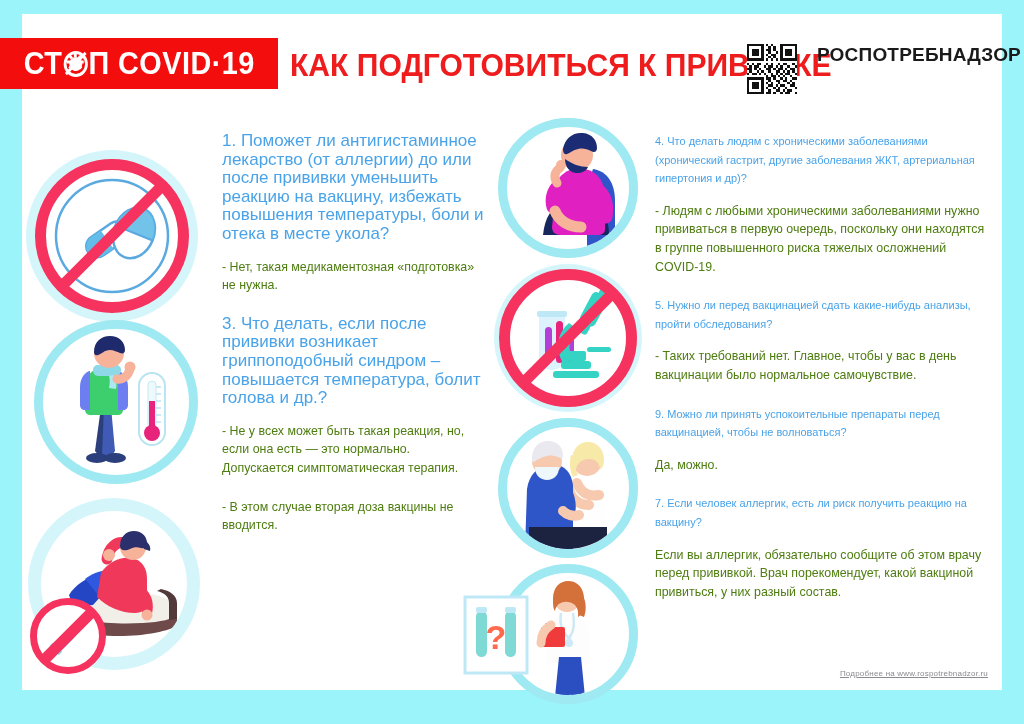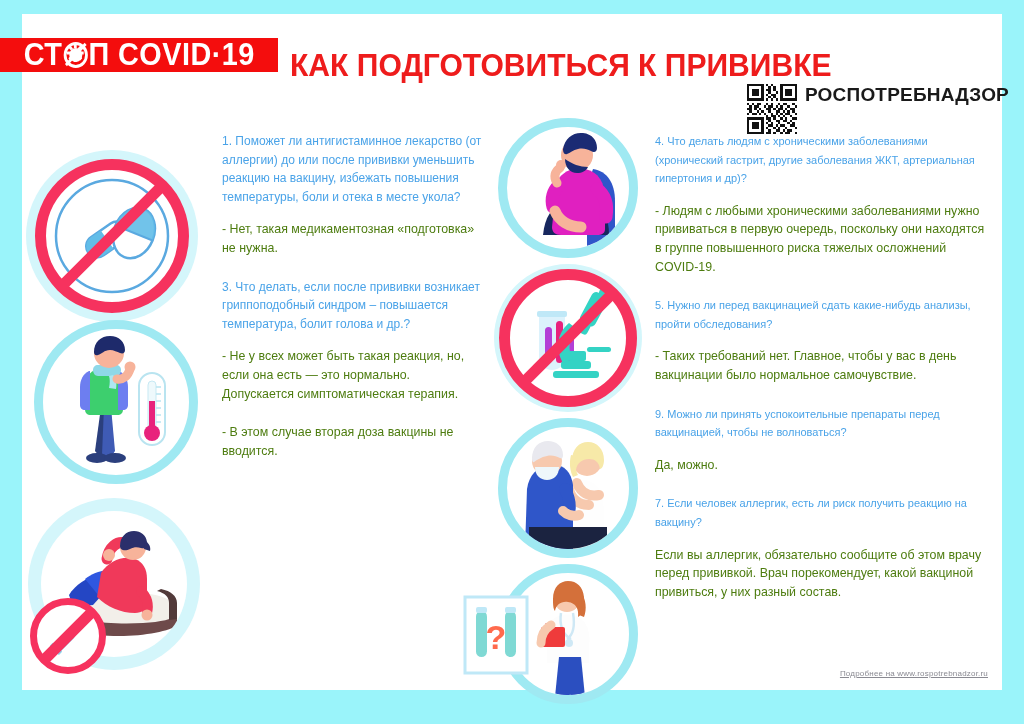--- a/index.html
+++ b/index.html
@@ -18,21 +18,21 @@
   .page-white {
     position: absolute;
     left: 22px; top: 14px;
     width: 980px; height: 676px;
     background: #ffffff;
   }
   
   .logo-bar {
     position: absolute;
     left: 0px; top: 38px;
-    width: 278px; height: 34px;
+    width: 278px; height: 51px;
     background: #f40d0d;
     display: flex; align-items: center; justify-content: center;
   }
   .logo-text {
     font-family: "Liberation Sans Narrow", "Liberation Sans", sans-serif;
     font-weight: bold;
     font-size: 31px;
     color: #ffffff;
     letter-spacing: 0.5px;
     transform: scaleX(0.93);
@@ -84,21 +84,21 @@
     color: #ee1c1c;
     letter-spacing: 0px;
     transform: scaleX(0.97);
     transform-origin: left center;
     white-space: nowrap;
   }
   
   .rpn {
     position: absolute;
     left: 747px; top: 44px;
-    display: flex; align-items: flex-start; gap: 8px; margin-top: 40px;
+    display: flex; align-items: flex-start; gap: 20px;
   }
   .qr {
     width: 50px; height: 50px;
     background: #ffffff;
     position: relative;
     flex: 0 0 auto;
   }
   .rpn-txt { padding-top: 1px; }
   .rpn-title {
     font-size: 19px; font-weight: bold; color: #1a1a1a;
@@ -121,21 +121,21 @@
   }
   .col-icons-mid {
     position: absolute; left: 498px; top: 118px; width: 150px;
   }
   .col-text-right {
     position: absolute; left: 655px; top: 132px; width: 330px;
   }
 
   .q {
     color: #4aa3e8;
-    font-size: 12px;
+    font-size: 17px;
     line-height: 18.6px;
     font-weight: normal;
     margin-bottom: 14px;
   }
   .q.wide { font-size: 11px; }
   .a {
     color: #4d7c0f;
     font-size: 12.4px;
     line-height: 18.6px;
     margin-bottom: 20px;

